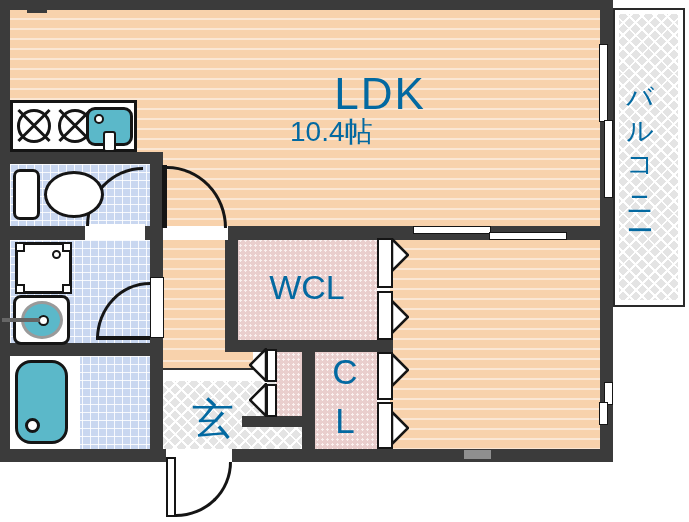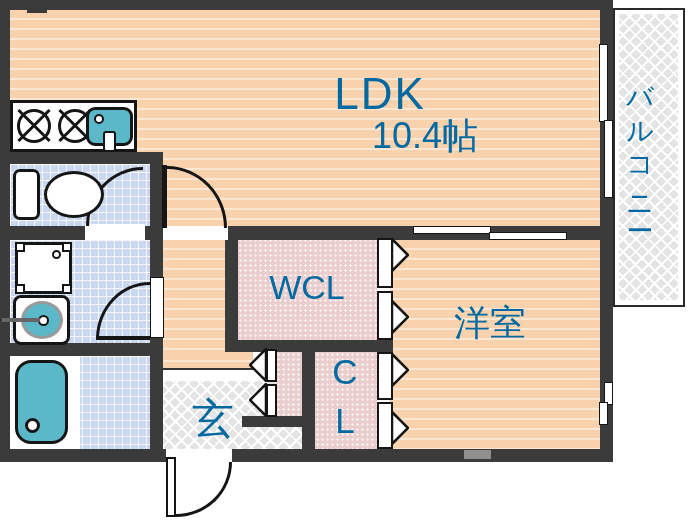--- a/index.html
+++ b/index.html
@@ -139,20 +139,19 @@
     <div class="teal" style="position:absolute;left:5px;top:3px;width:42px;height:38px;border:3px solid #9a9a9a;border-radius:50%;box-sizing:border-box;"></div>
     <div style="position:absolute;left:22px;top:17px;width:11px;height:11px;background:#fff;border:2.5px solid #151515;border-radius:50%;box-sizing:border-box;"></div>
   </div>
   <div class="a" style="left:2px;top:318px;width:38px;height:4px;background:#666;"></div>
 
   <div class="a teal" style="left:15px;top:360px;width:53px;height:84px;border:3.5px solid #151515;border-radius:16px;box-sizing:border-box;">
     <div style="position:absolute;left:7px;bottom:8px;width:15px;height:15px;background:#fff;border:3px solid #151515;border-radius:50%;box-sizing:border-box;"></div>
   </div>
 
   <div class="lbl" style="left:300px;top:72px;width:160px;text-align:center;font-size:44px;letter-spacing:2px;">LDK</div>
-  <div class="lbl" style="left:298px;top:118px;width:180px;text-align:right;font-size:36px;">10.4帖</div>
-  <div class="lbl" style="left:420px;top:305px;width:140px;text-align:center;font-size:36px;">洋室</div>
+  <div class="lbl" style="left:290px;top:118px;width:180px;text-align:left;font-size:28px;">10.4帖</div>
   <div class="lbl" style="left:246px;top:270px;width:122px;text-align:center;font-size:34px;">WCL</div>
   <div class="lbl" style="left:315px;top:354px;width:60px;text-align:center;font-size:35px;">C</div>
   <div class="lbl" style="left:315px;top:403px;width:60px;text-align:center;font-size:35px;">L</div>
   <div class="lbl" style="left:192px;top:398px;font-size:42px;">玄</div>
 
 </div>
 
 </body></html>

